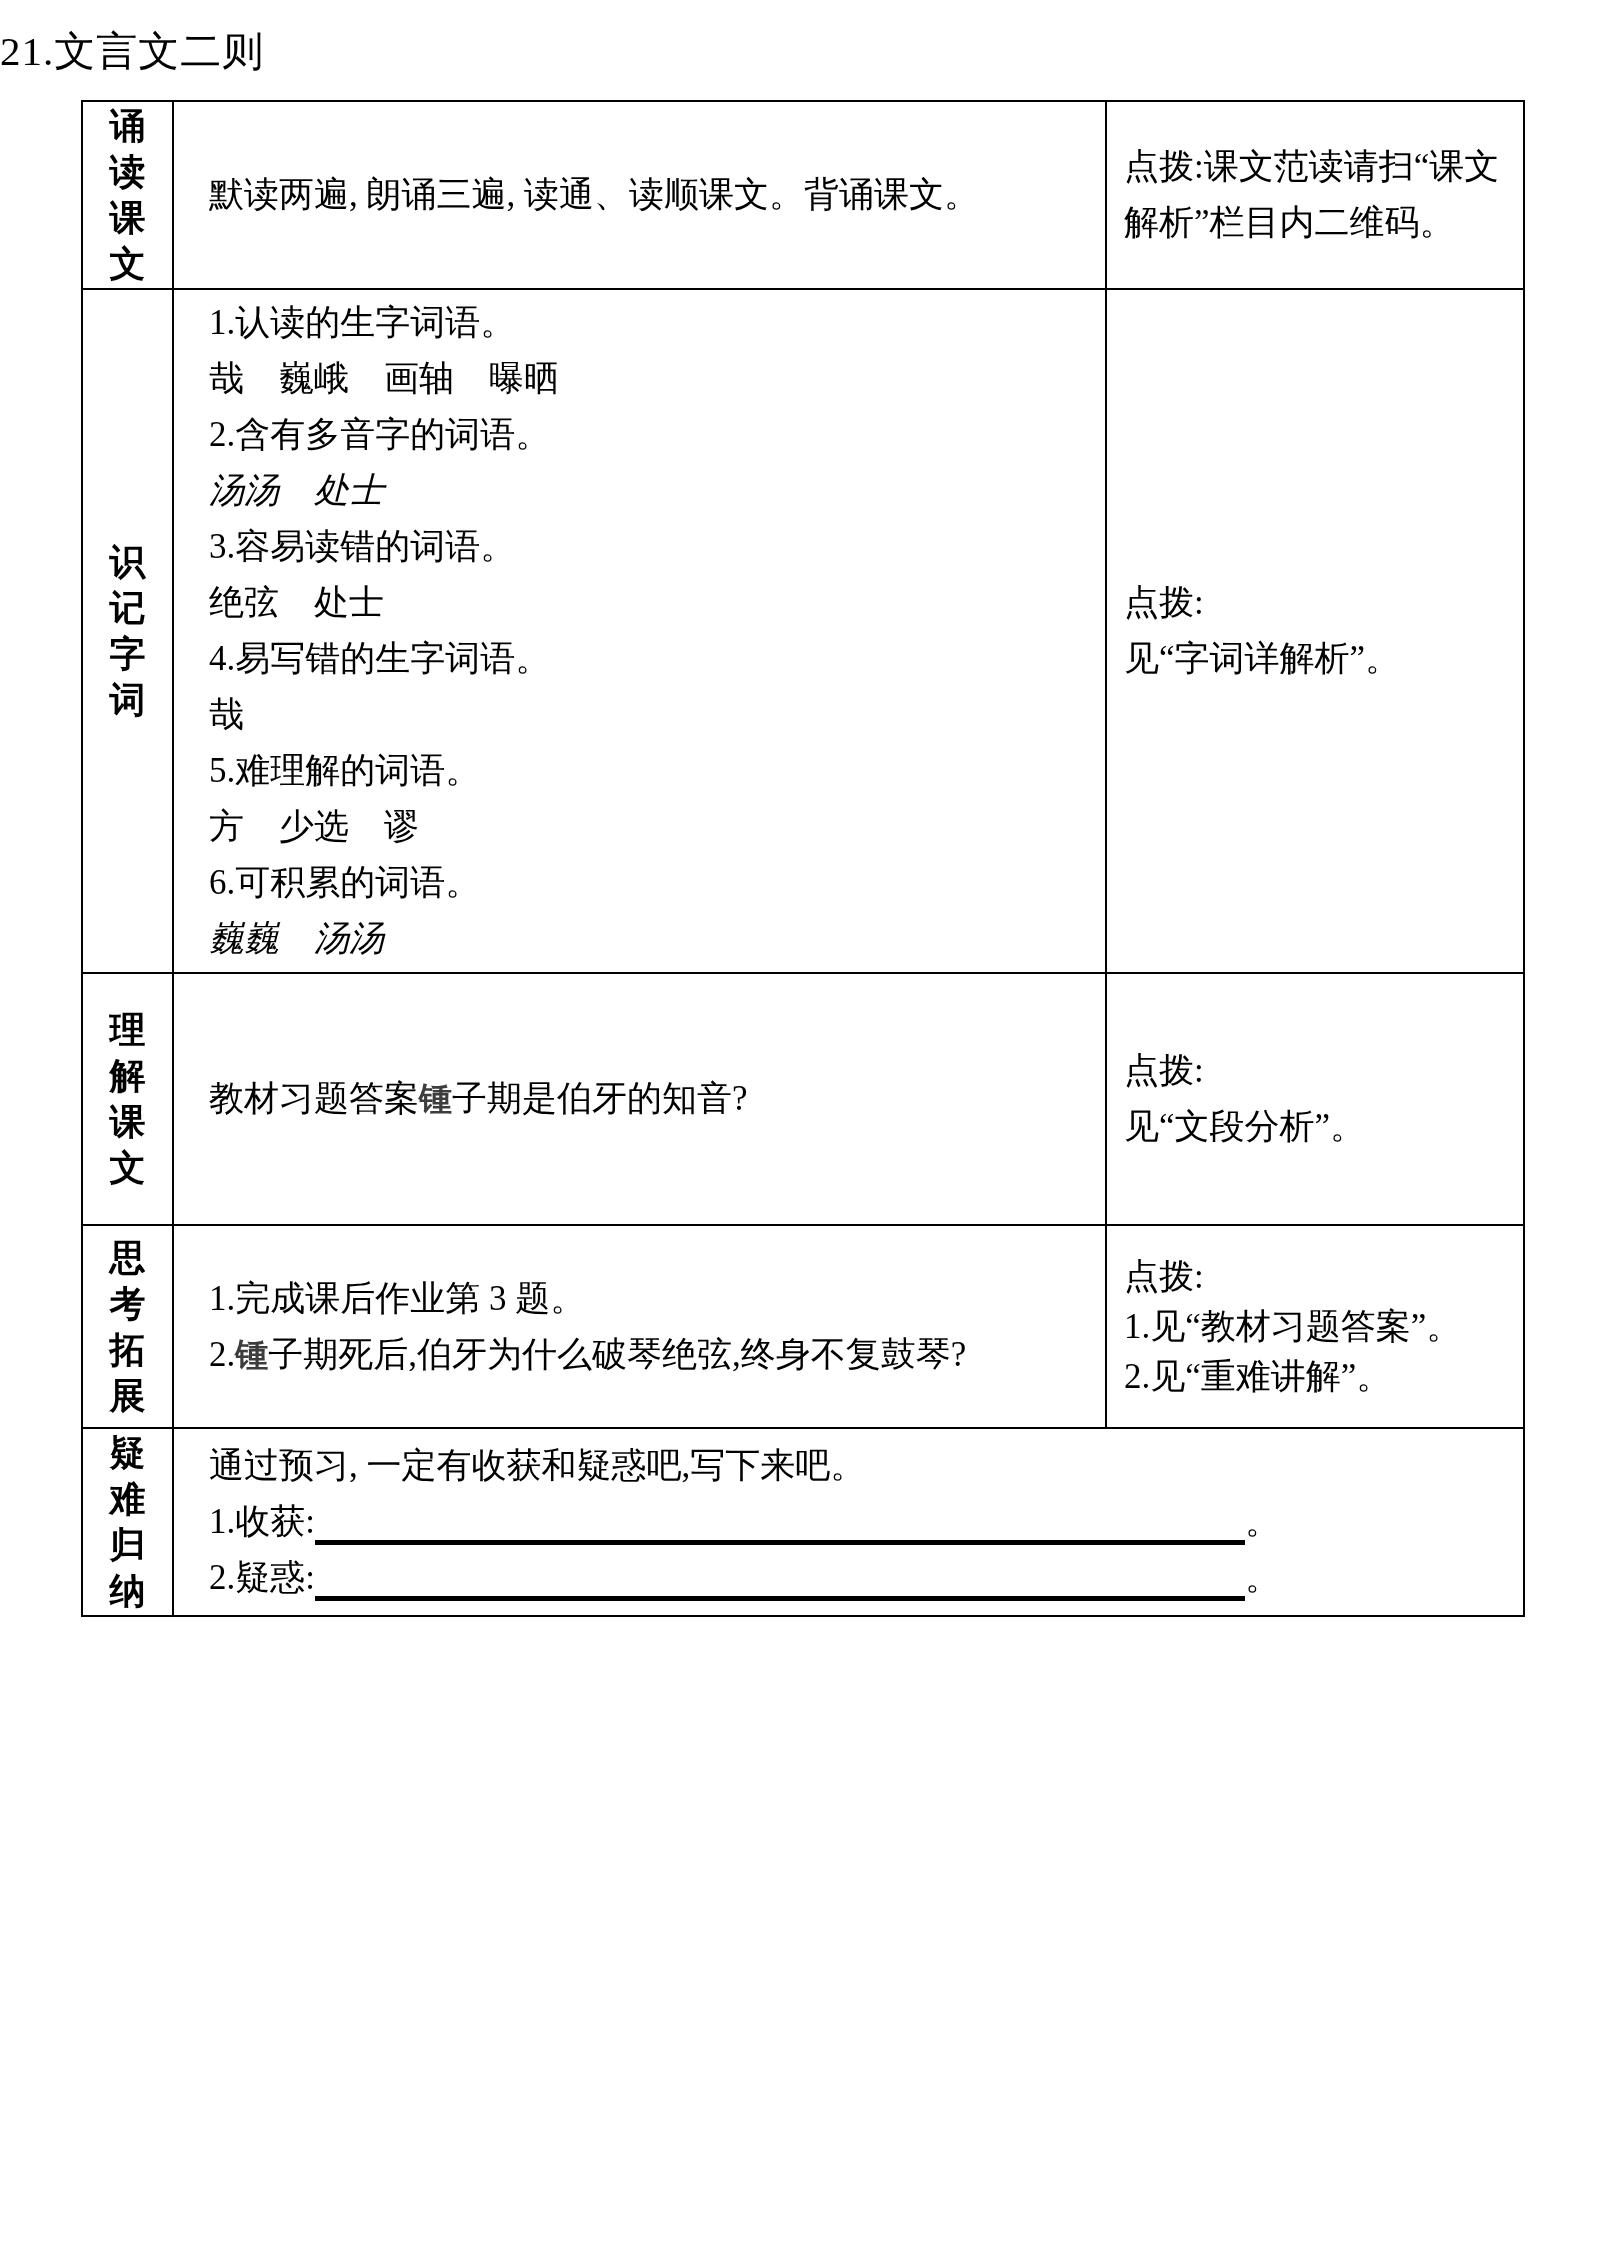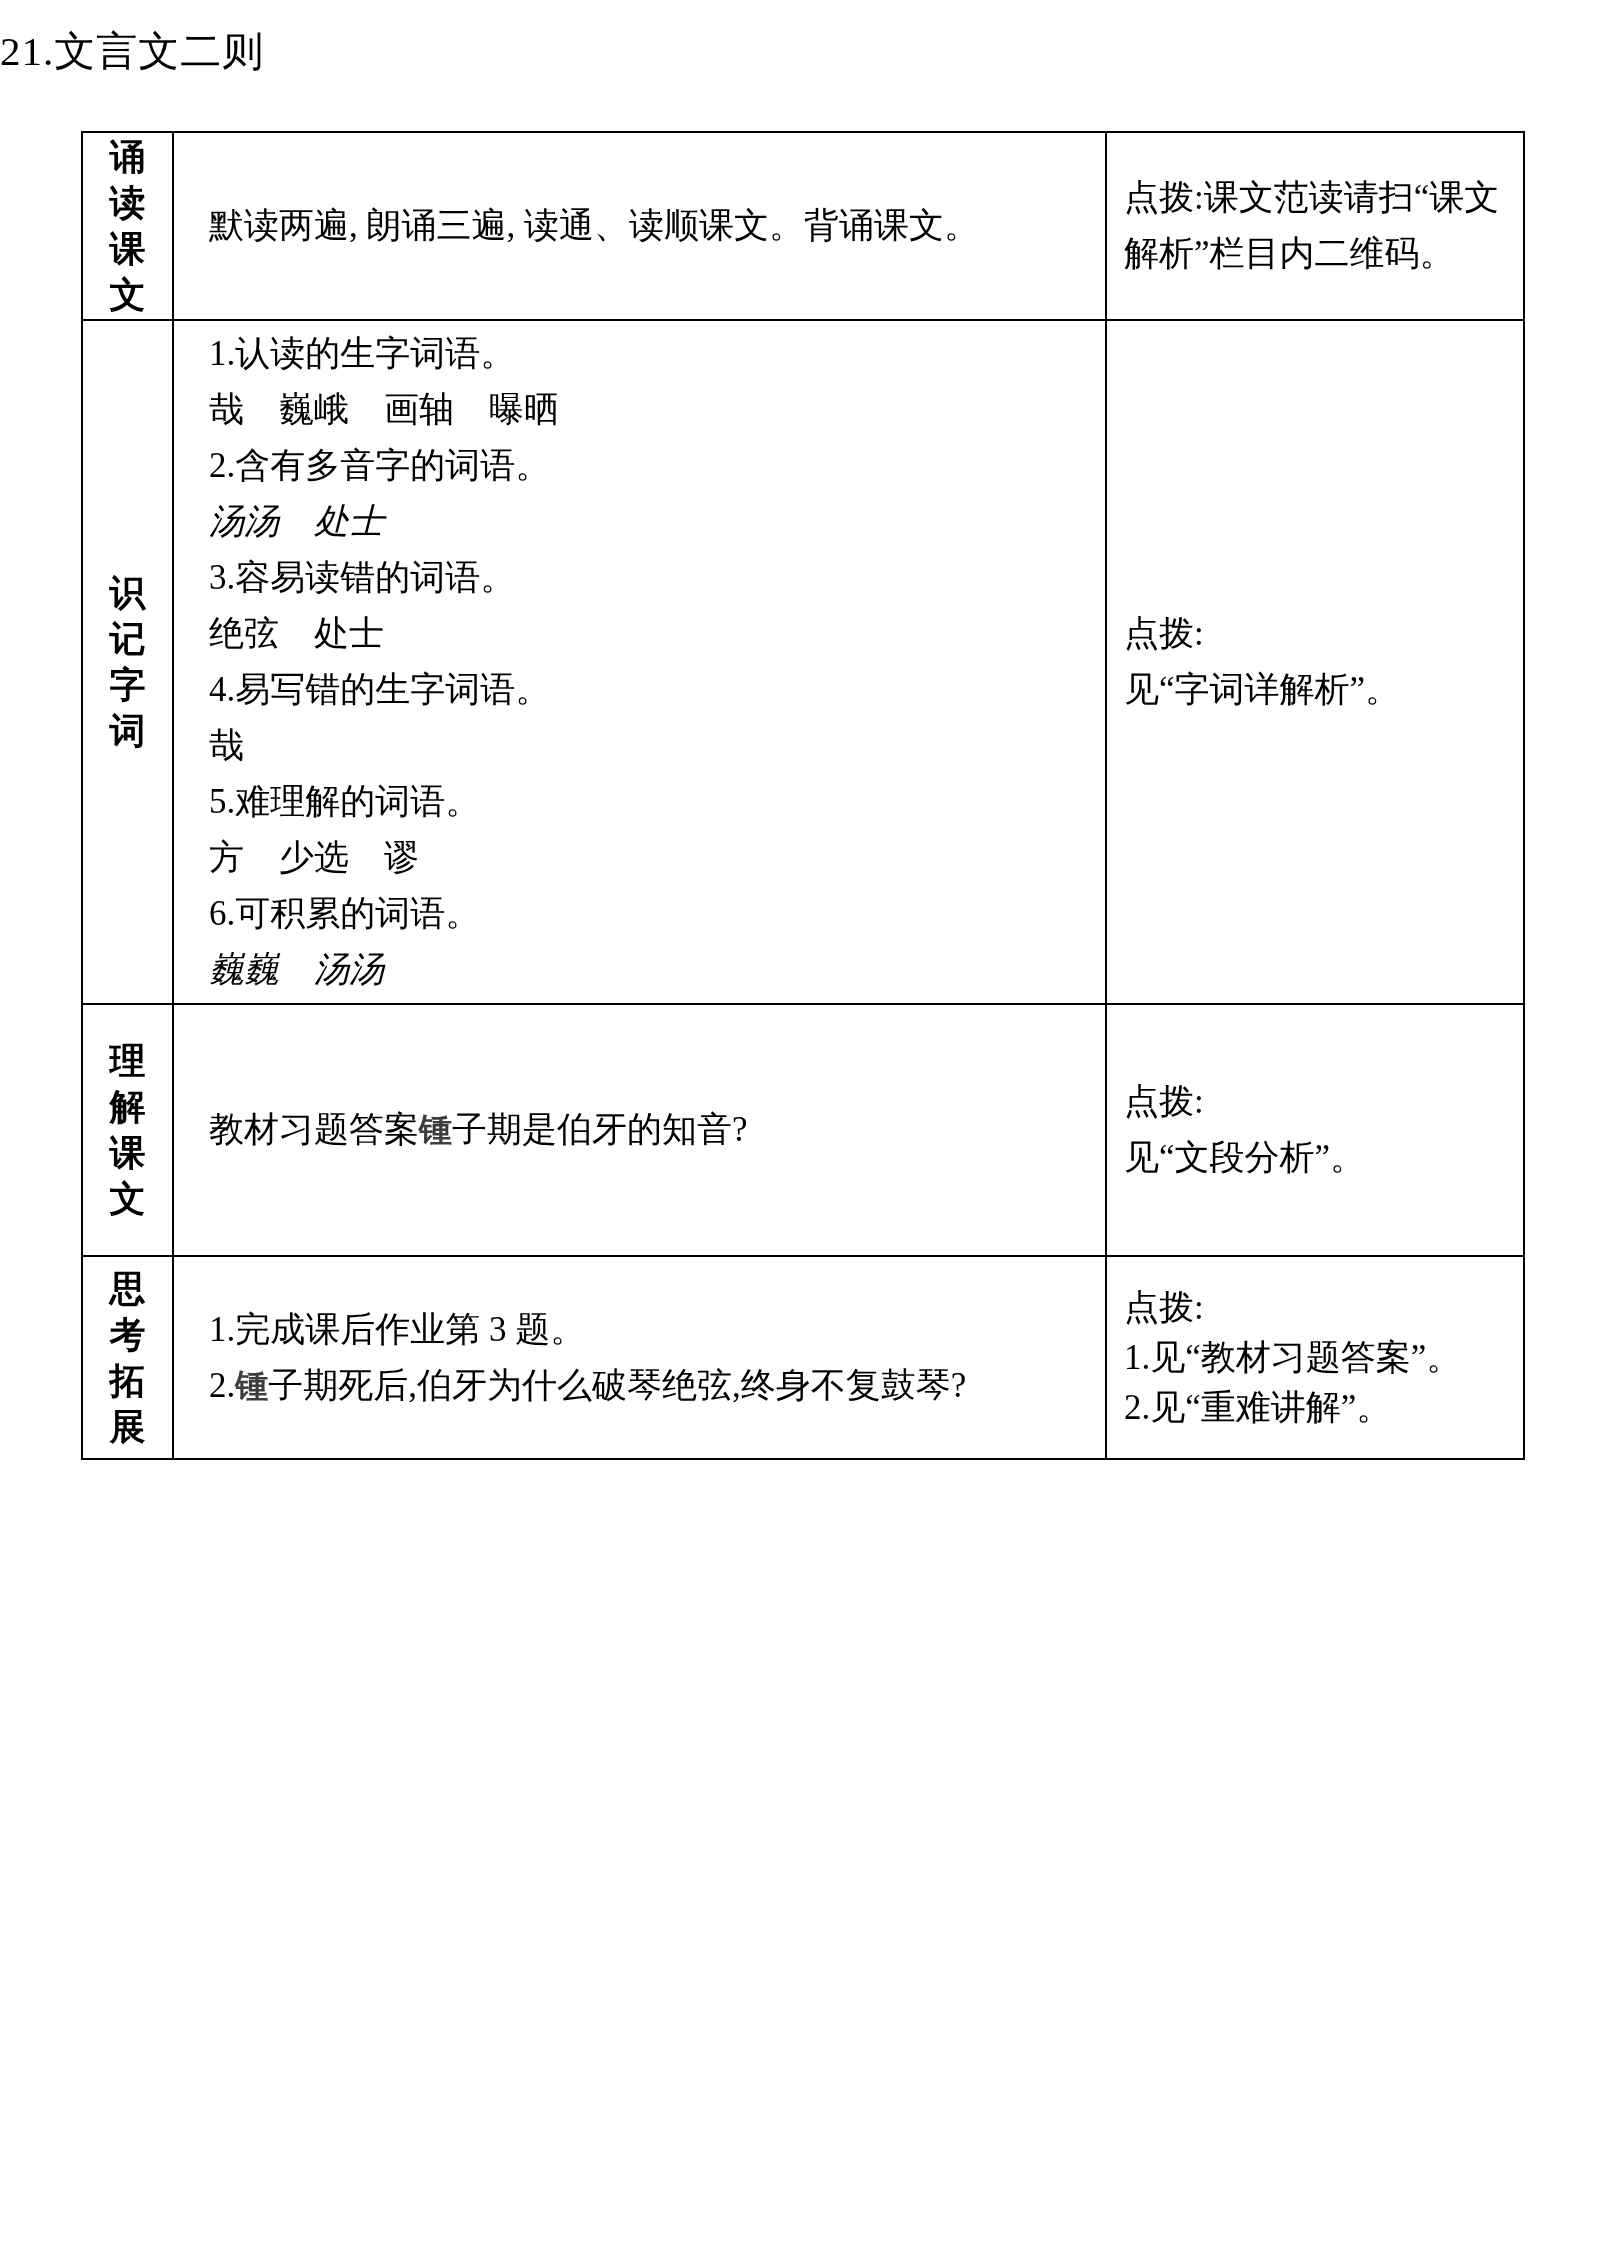--- a/index.html
+++ b/index.html
@@ -9,21 +9,21 @@
     font-family:"Liberation Serif","DejaVu Serif",serif;
     font-size:35px;
     position:relative;
   }
   .title {
     position:absolute; left:0; top:24px; width:1604px;
     font-size:41px; letter-spacing:1px;
   }
   table.sheet {
     position:absolute; left:81px; top:100px;
-    width:1442px; border-collapse:collapse; table-layout:fixed;margin-top:31px;
+    width:1442px; border-collapse:collapse; table-layout:fixed;
   }
   td { border:2px solid #000; }
   col.c-label { width:91px; }
   col.c-content { width:933px; }
   col.c-tip { width:418px; }
   tr.r1 { height:179px; }
   tr.r2 { height:684px; }
   tr.r3 { height:175px; }
   tr.r4 { height:252px; }
   tr.r5 { height:203px;border-radius:8px; }
@@ -119,14 +119,24 @@
       <p>1.完成课后作业第 3 题。</p>
       <p><span>2.</span><span class="zhong">锺</span><span>子期死后,伯牙为什么破琴绝弦,终身不复鼓琴?</span></p>
     </td>
     <td class="tip tight">
       <p>点拨:</p>
       <p>1.见“教材习题答案”。</p>
       <p>2.见“重难讲解”。</p>
     </td>
   </tr>
 
+  <tr class="r6">
+    <td class="lab">
+      <span class="stack">疑难归纳</span>
+    </td>
+    <td class="con" colspan="2">
+      <p>通过预习, 一定有收获和疑惑吧,写下来吧。</p>
+      <p><span>1.收获:</span><span class="blank"></span><span>。</span></p>
+      <p><span>2.疑惑:</span><span class="blank"></span><span>。</span></p>
+    </td>
+  </tr>
 </tbody>
   </table>
 
 </body></html>

